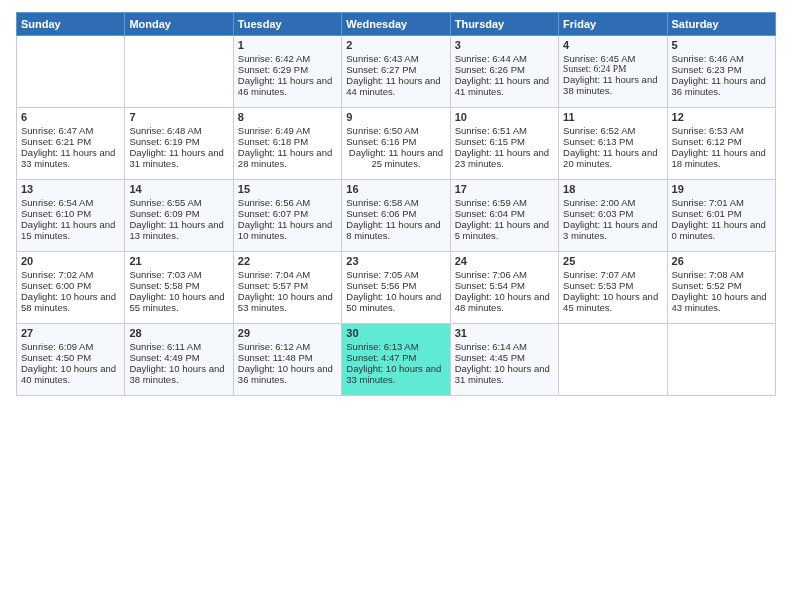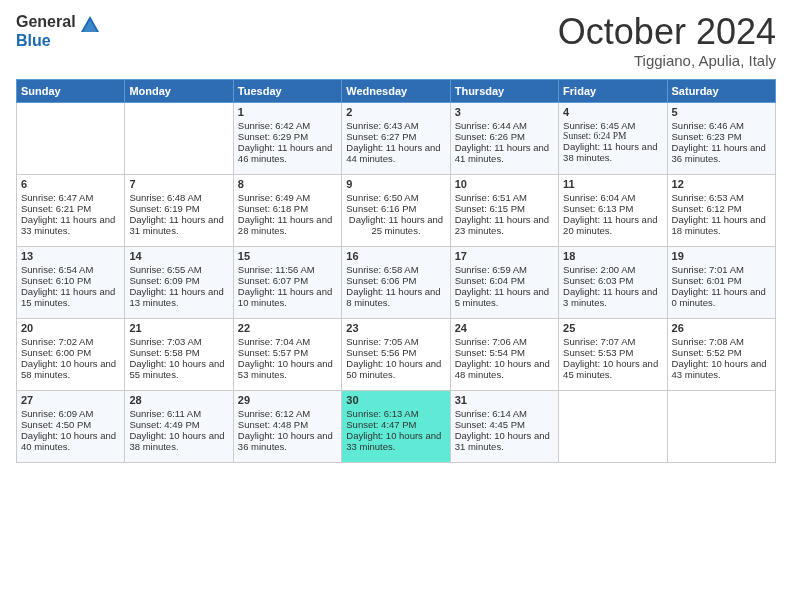--- a/index.html
+++ b/index.html
@@ -80,38 +80,20 @@
       margin-bottom: 2px;
     }
     .empty-cell {
       background: #fff !important;
     }
   </style>
 </head>
 <body>
 
 <div class="page">
-  <div class="header">
-    <div class="logo">
-      <div class="logo-text">
-        <span style="font-size:16px;font-weight:bold;color:#333;line-height:1.2;">General</span>
-        <span style="font-size:16px;font-weight:bold;color:#1a6ab5;line-height:1.2;">Blue</span>
-      </div>
-      <div style="margin-left:3px;margin-top:-8px;">
-        <svg width="22" height="22" viewBox="0 0 22 22">
-          <polygon points="11,2 20,18 2,18" fill="#1a6ab5"></polygon>
-          <polygon points="11,6 18,18 4,18" fill="#5ba3e0" opacity="0.5"></polygon>
-        </svg>
-      </div>
-    </div>
-    <div class="title-section">
-      <div class="month-title">October 2024</div>
-      <div class="location">Tiggiano, Apulia, Italy</div>
-    </div>
-  </div>
 
   <table>
     <thead>
       <tr>
         <th>Sunday</th>
         <th>Monday</th>
         <th>Tuesday</th>
         <th>Wednesday</th>
         <th>Thursday</th>
         <th>Friday</th>
@@ -179,21 +161,21 @@
             <span style="display: block; text-align: center;">Daylight: 11 hours and 25 minutes.</span>
           </td>
           <td style="background: rgb(255, 255, 255);">
             <span class="day-number">10</span>
             <span style="display: block;">Sunrise: 6:51 AM</span>
             <span style="display: block;">Sunset: 6:15 PM</span>
             <span style="display: block;">Daylight: 11 hours and 23 minutes.</span>
           </td>
           <td style="background: rgb(255, 255, 255);">
             <span class="day-number">11</span>
-            <span style="display: block;">Sunrise: 6:04 AM</span>
+            <span style="display: block;">Sunrise: 6:52 AM</span>
             <span style="display: block;">Sunset: 6:13 PM</span>
             <span style="display: block;">Daylight: 11 hours and 20 minutes.</span>
           </td>
           <td style="background: rgb(255, 255, 255);">
             <span class="day-number">12</span>
             <span style="display: block;">Sunrise: 6:53 AM</span>
             <span style="display: block;">Sunset: 6:12 PM</span>
             <span style="display: block;">Daylight: 11 hours and 18 minutes.</span>
           </td>
         </tr>
@@ -205,21 +187,21 @@
             <span style="display: block;">Daylight: 11 hours and 15 minutes.</span>
           </td>
           <td style="background: rgb(245, 248, 252);">
             <span class="day-number">14</span>
             <span style="display: block;">Sunrise: 6:55 AM</span>
             <span style="display: block;">Sunset: 6:09 PM</span>
             <span style="display: block;">Daylight: 11 hours and 13 minutes.</span>
           </td>
           <td style="background: rgb(245, 248, 252);">
             <span class="day-number">15</span>
-            <span style="display: block;">Sunrise: 11:56 AM</span>
+            <span style="display: block;">Sunrise: 6:56 AM</span>
             <span style="display: block;">Sunset: 6:07 PM</span>
             <span style="display: block;">Daylight: 11 hours and 10 minutes.</span>
           </td>
           <td style="background: rgb(245, 248, 252);">
             <span class="day-number">16</span>
             <span style="display: block;">Sunrise: 6:58 AM</span>
             <span style="display: block;">Sunset: 6:06 PM</span>
             <span style="display: block;">Daylight: 11 hours and 8 minutes.</span>
           </td>
           <td style="background: rgb(245, 248, 252);">
@@ -294,21 +276,21 @@
           </td>
           <td style="background: rgb(245, 248, 252);">
             <span class="day-number">28</span>
             <span style="display: block;">Sunrise: 6:11 AM</span>
             <span style="display: block;">Sunset: 4:49 PM</span>
             <span style="display: block;">Daylight: 10 hours and 38 minutes.</span>
           </td>
           <td style="background: rgb(245, 248, 252);">
             <span class="day-number">29</span>
             <span style="display: block;">Sunrise: 6:12 AM</span>
-            <span style="display: block;">Sunset: 4:48 PM</span>
+            <span style="display: block;">Sunset: 11:48 PM</span>
             <span style="display: block;">Daylight: 10 hours and 36 minutes.</span>
           </td>
           <td style="background: #5eead4;">
             <span class="day-number">30</span>
             <span style="display: block;">Sunrise: 6:13 AM</span>
             <span style="display: block;">Sunset: 4:47 PM</span>
             <span style="display: block;">Daylight: 10 hours and 33 minutes.</span>
           </td>
           <td style="background: rgb(245, 248, 252);">
             <span class="day-number">31</span>

